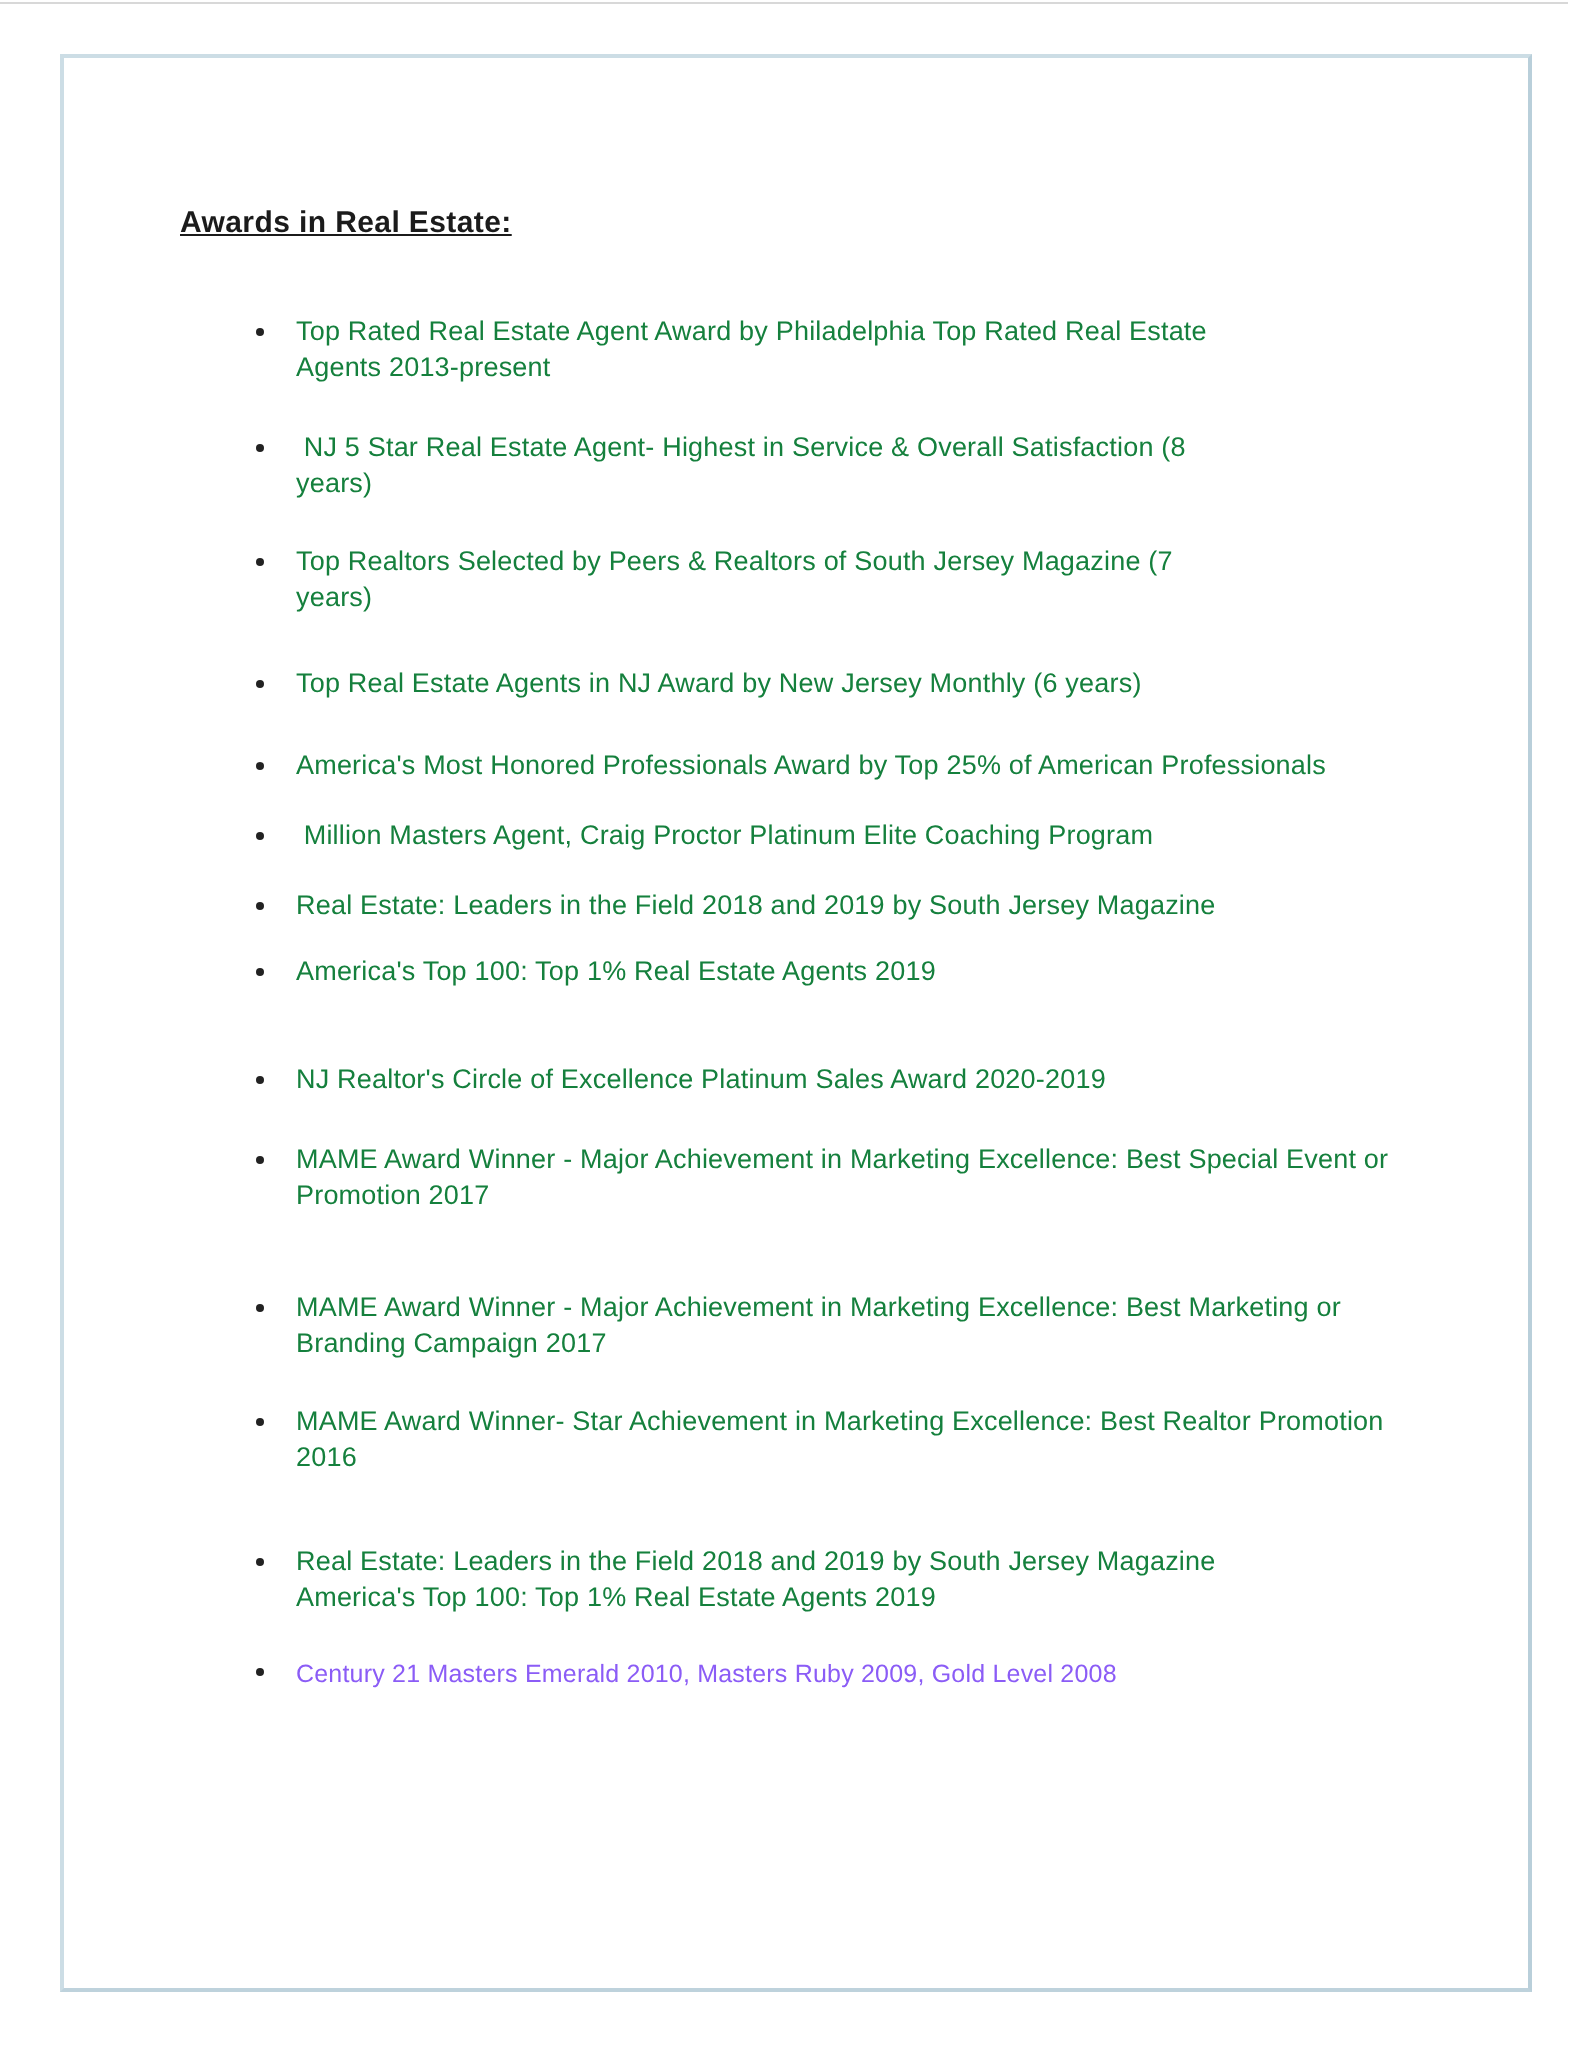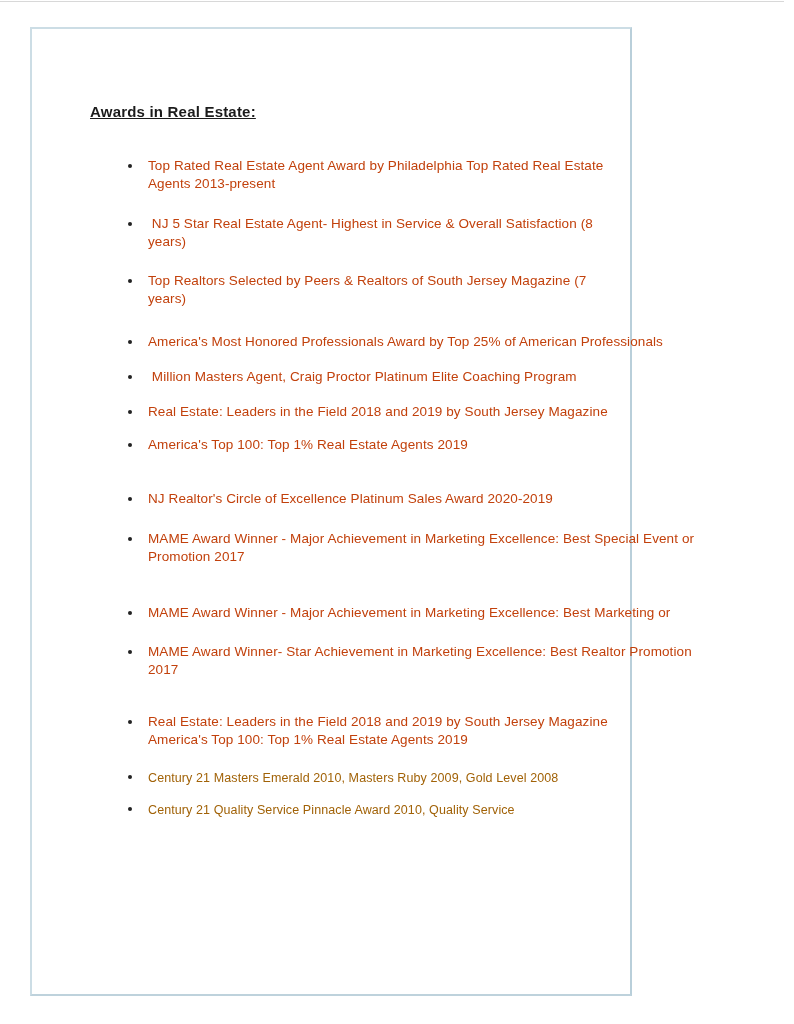--- a/index.html
+++ b/index.html
@@ -10,21 +10,21 @@
     overflow: hidden;
   }
   .top-edge-line {
     position: absolute; top: 1px; left: 0;
     width: 784px; height: 1px;
     background: #d8d8d8;
   }
   .page-border {
     position: absolute;
     left: 30px; top: 27px;
-    width: 602px; height: 969px;
+    width: 736px; height: 969px;
     border: 2px solid #ccdde5;
     border-right-color: #b9cfda;
     border-bottom-color: #bed2dc;
     background: #ffffff;
   }
   .doc-heading {
     position: absolute;
     left: 58px; top: 74px;
     font-size: 15px;
     font-weight: bold;
@@ -38,34 +38,34 @@
     left: 0; top: 128px;
     width: 720px;
     list-style: none;
   }
   ul.award-list li {
     position: relative;
     margin-left: 93px;
     padding-left: 23px;
     font-size: 13.5px;
     line-height: 18px;
-    color: #c2410c;
+    color: #15803d;
     letter-spacing: 0.1px;
   }
   ul.award-list li .dot {
     position: absolute;
     left: 3px; top: 7px;
     width: 4px; height: 4px;
     border-radius: 50%;
     background: #222222;
   }
   ul.award-list li .line { white-space: pre-wrap; }
   ul.award-list li.small {
     font-size: 12.5px;
-    color: #a16207;
+    color: #8b5cf6;
   }
   ul.award-list li.small .dot { top: 6px; width: 4px; height: 4px; }
   
   .g14{margin-bottom:14px}.g15{margin-bottom:15px}.g17{margin-bottom:17px}
   .g20{margin-bottom:20px}.g21{margin-bottom:21px}.g22{margin-bottom:22px}
   .g23{margin-bottom:23px}.g25{margin-bottom:25px}.g34{margin-bottom:34px}
   .g36{margin-bottom:36px}.g38{margin-bottom:38px}
 </style>
 </head>
 <body>
@@ -89,20 +89,24 @@
       <div class="line"> NJ 5 Star Real Estate Agent- Highest in Service &amp; Overall Satisfaction (8</div>
       <div class="line">years)</div>
     </li>
 
     <li class="g25">
       <span class="dot"></span>
       <div class="line">Top Realtors Selected by Peers &amp; Realtors of South Jersey Magazine (7</div>
       <div class="line">years)</div>
     </li>
 
+    <li class="g23">
+      <span class="dot"></span>
+      <div class="line">Top Real Estate Agents in NJ Award by New Jersey Monthly (6 years)</div>
+    </li>
 
     <li class="g17">
       <span class="dot"></span>
       <div class="line">America's Most Honored Professionals Award by Top 25% of American Professionals</div>
     </li>
 
     <li class="g17">
       <span class="dot"></span>
       <div class="line"> Million Masters Agent, Craig Proctor Platinum Elite Coaching Program</div>
     </li>
@@ -124,38 +128,35 @@
 
     <li class="g38">
       <span class="dot"></span>
       <div class="line">MAME Award Winner - Major Achievement in Marketing Excellence: Best Special Event or</div>
       <div class="line">Promotion 2017</div>
     </li>
 
     <li class="g21">
       <span class="dot"></span>
       <div class="line">MAME Award Winner - Major Achievement in Marketing Excellence: Best Marketing or</div>
+      <div class="line">Branding Campaign 2017</div>
     </li>
 
     <li class="g34">
       <span class="dot"></span>
       <div class="line">MAME Award Winner- Star Achievement in Marketing Excellence: Best Realtor Promotion</div>
-      <div class="line">2017</div>
+      <div class="line">2016</div>
     </li>
 
     <li class="g20">
       <span class="dot"></span>
       <div class="line">Real Estate: Leaders in the Field 2018 and 2019 by South Jersey Magazine</div>
       <div class="line">America's Top 100: Top 1% Real Estate Agents 2019</div>
     </li>
 
     <li class="g14 small">
       <span class="dot"></span>
       <div class="line">Century 21 Masters Emerald 2010, Masters Ruby 2009, Gold Level 2008</div>
     </li>
 
-    <li class="small">
-      <span class="dot"></span>
-      <div class="line">Century 21 Quality Service Pinnacle Award 2010, Quality Service</div>
-    </li>
 
   </ul>
 </div>
 
 </body></html>

